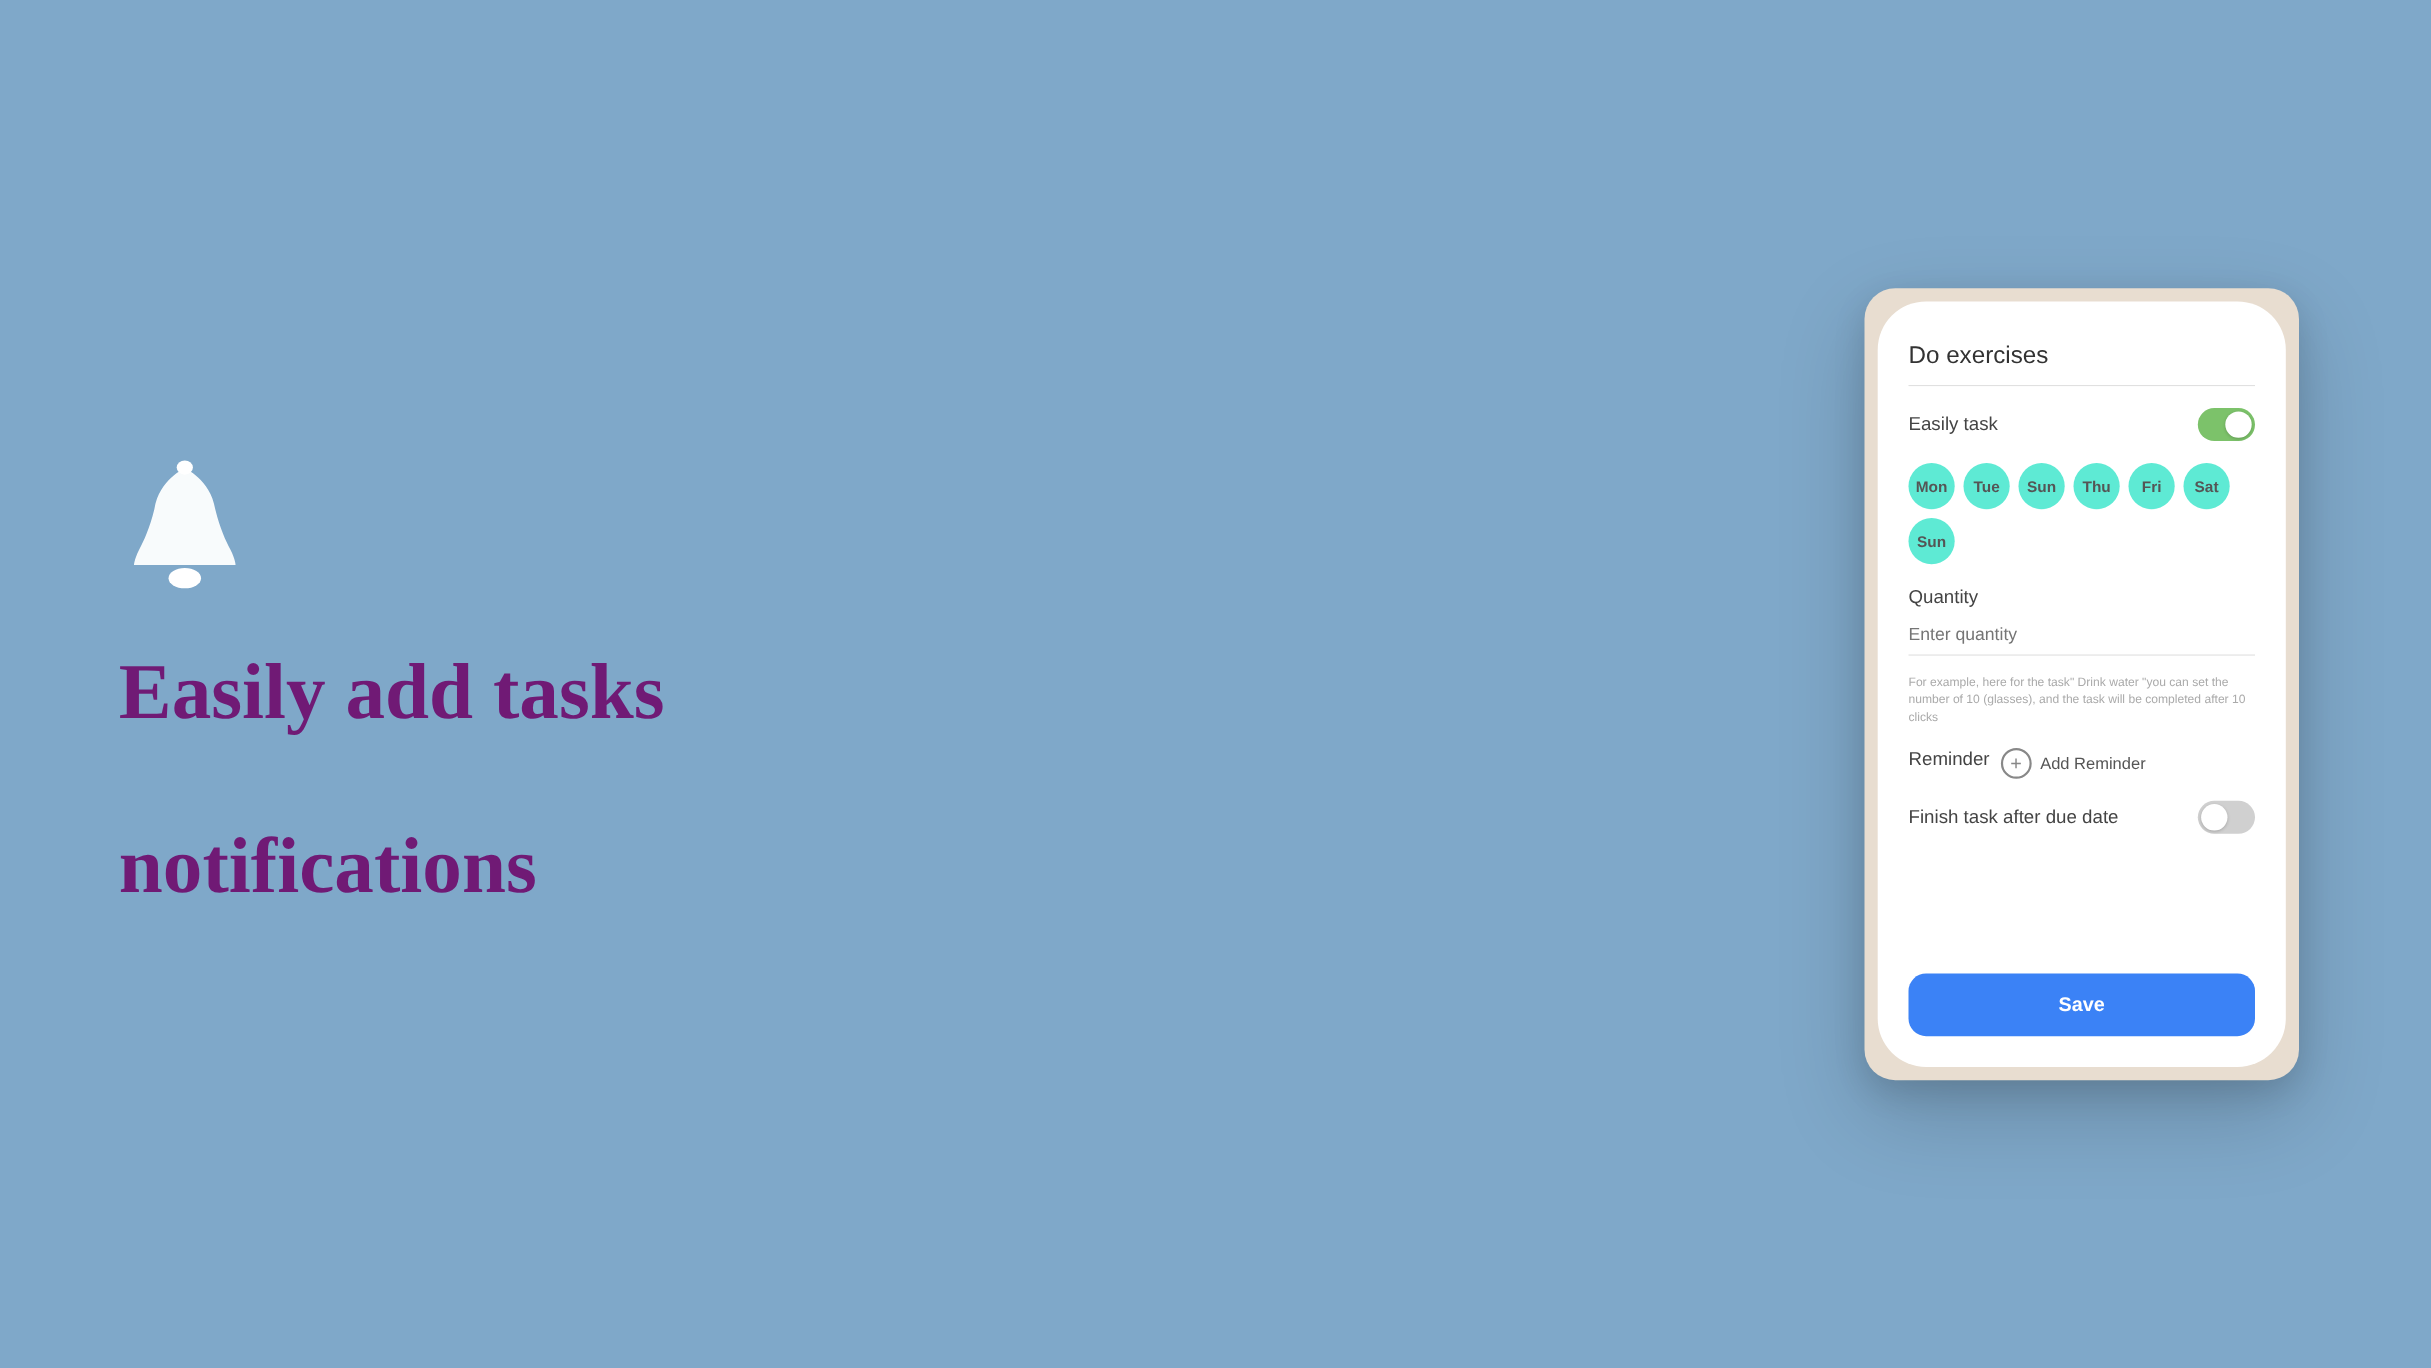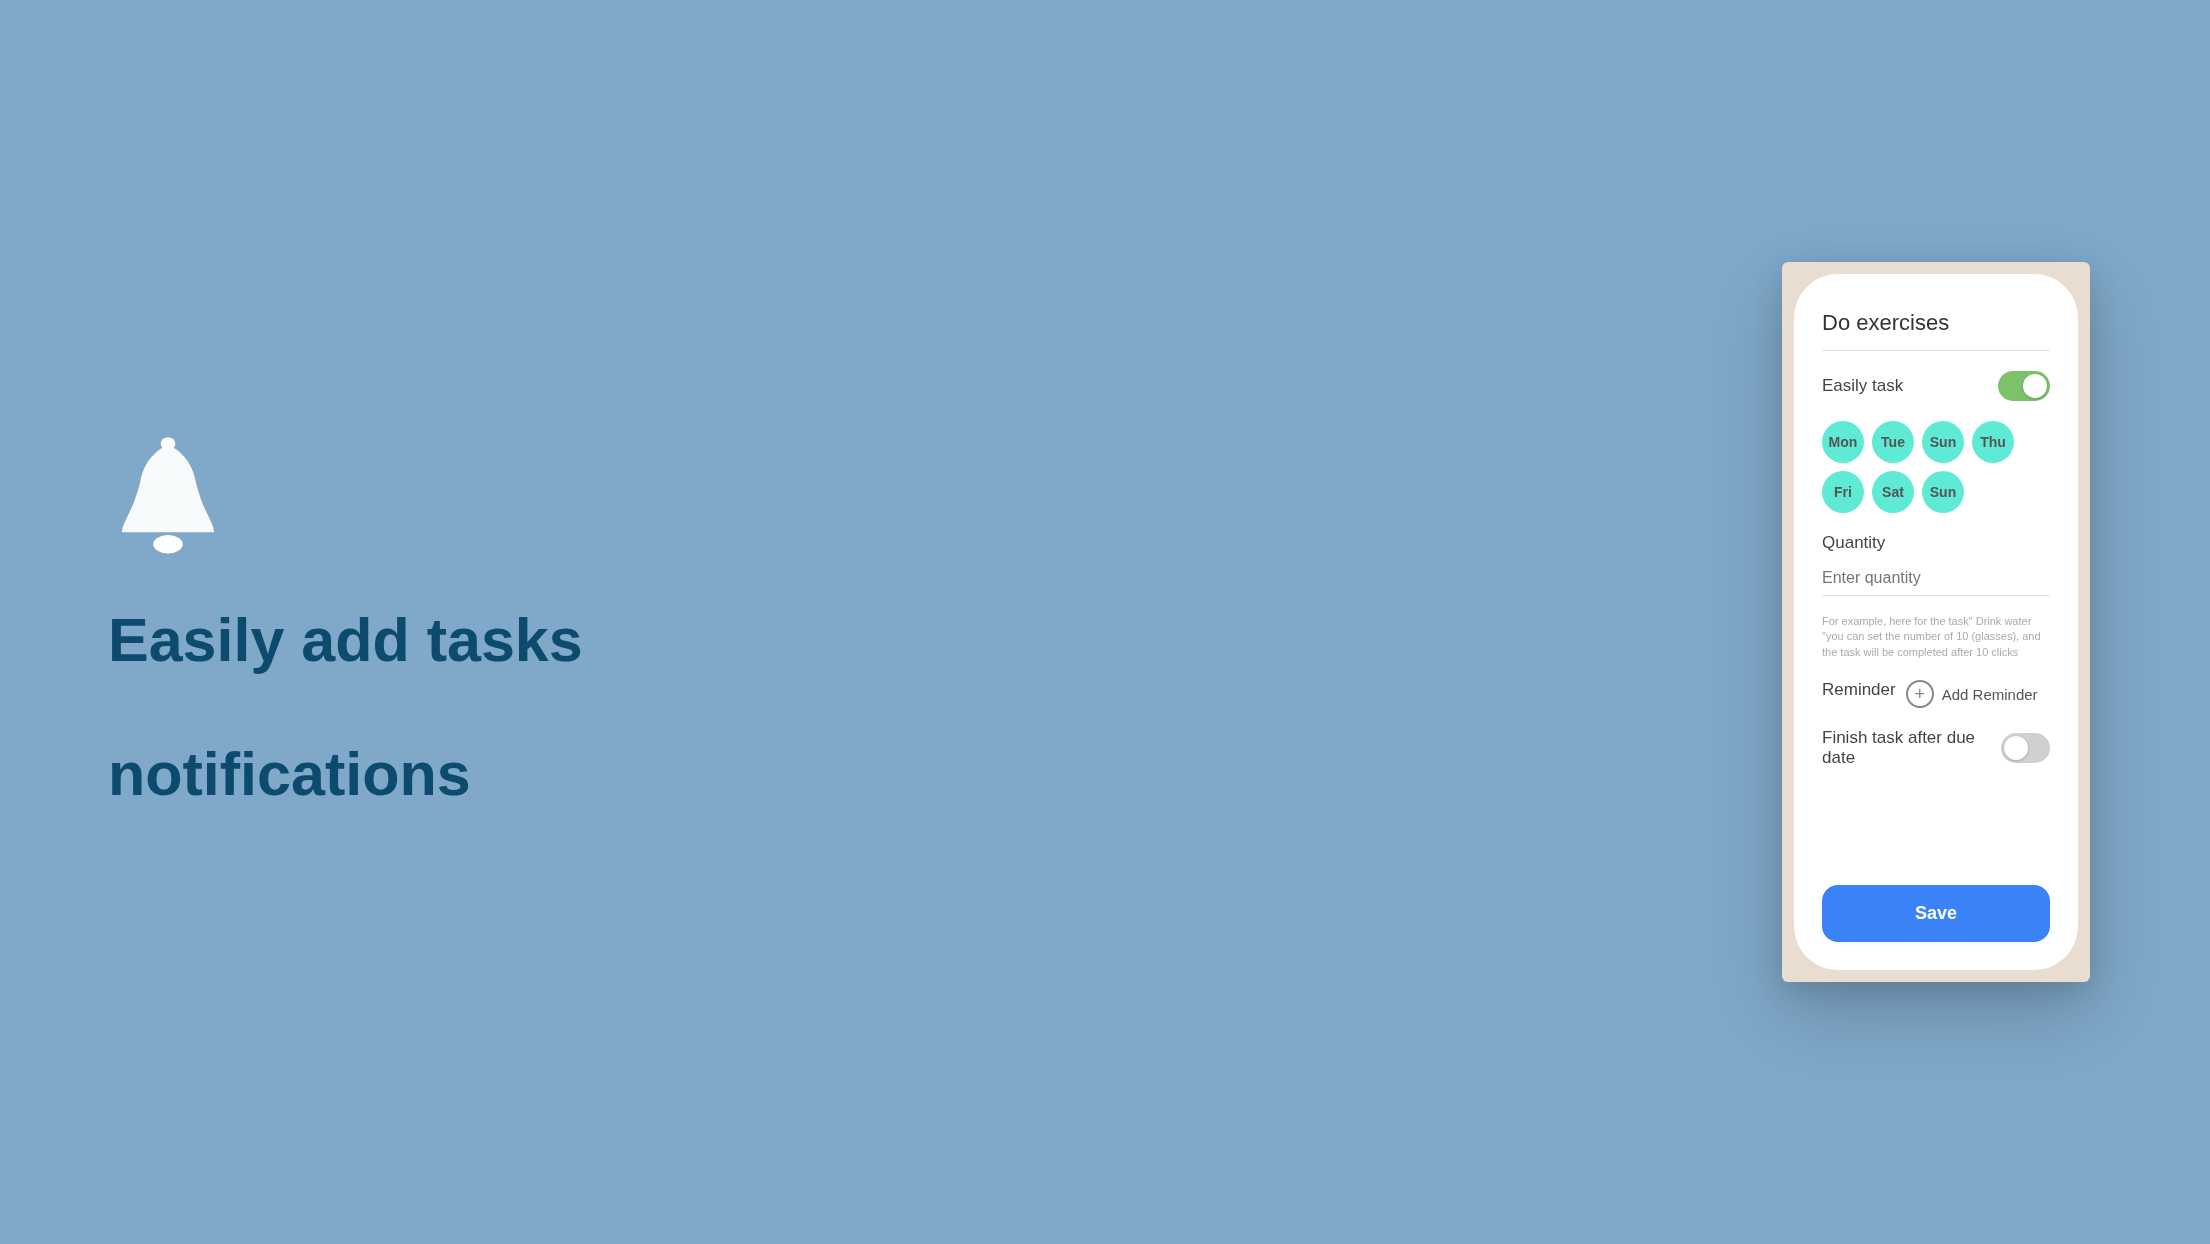--- a/index.html
+++ b/index.html
@@ -24,41 +24,41 @@
     .bell-icon-wrap {
       margin-bottom: 48px;
     }
 
     .bell-icon {
       width: 120px;
       height: 120px;
     }
 
     .headline {
-      color: #0c4a6e;
-      font-size: 61px;
+      color: #701a75;
+      font-size: 72px;
       font-weight: 800;
       line-height: 1.1;
       max-width: 620px;
-      font-family: Liberation Sans, sans-serif;
+      font-family: Liberation Serif, serif;
     }
 
     
     .phone-wrap {
       position: absolute;
       right: 120px;
       top: 50%;
       transform: translateY(-50%);
     }
 
     .phone-outer {
-      width: 308px;
+      width: 395px;
       height: 720px;
       background: #e8ddd0;
-      border-radius: 6px;
+      border-radius: 28px;
       padding: 12px;
       box-shadow: 0 30px 80px rgba(0,0,0,0.18), 0 10px 30px rgba(0,0,0,0.12);
       position: relative;
     }
 
     .phone-inner {
       width: 100%;
       height: 100%;
       background: #ffffff;
       border-radius: 44px;

